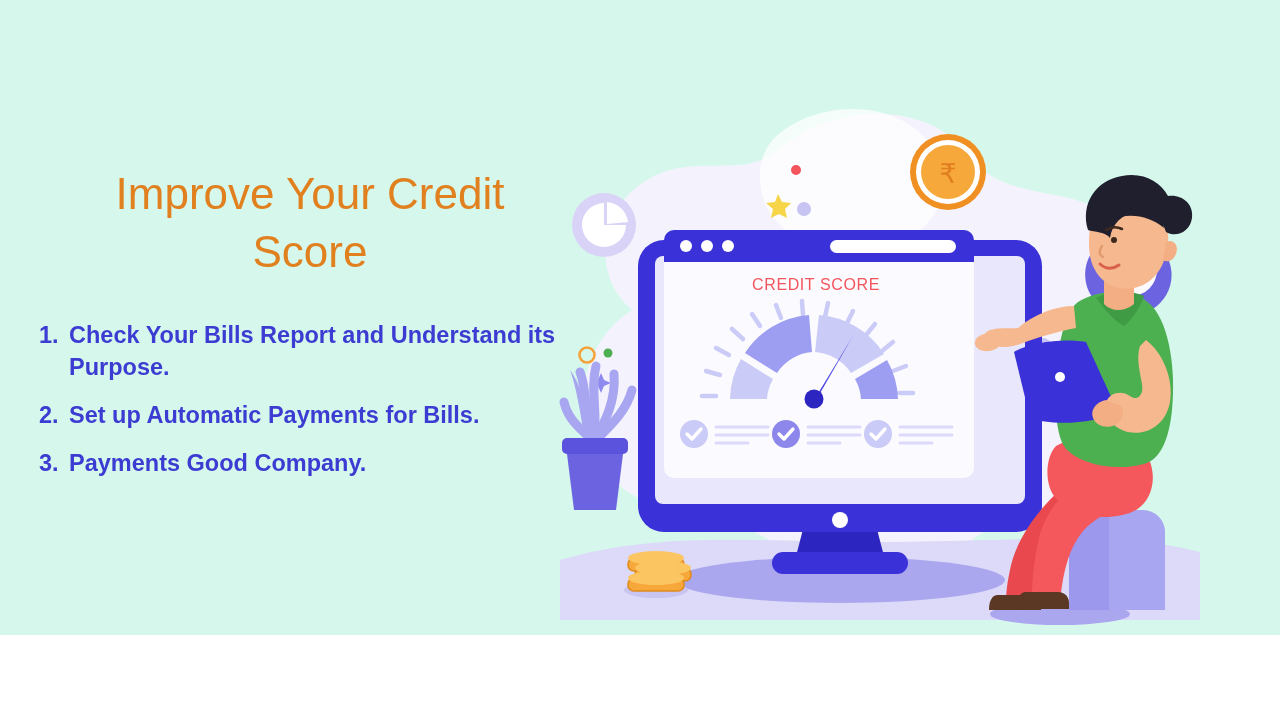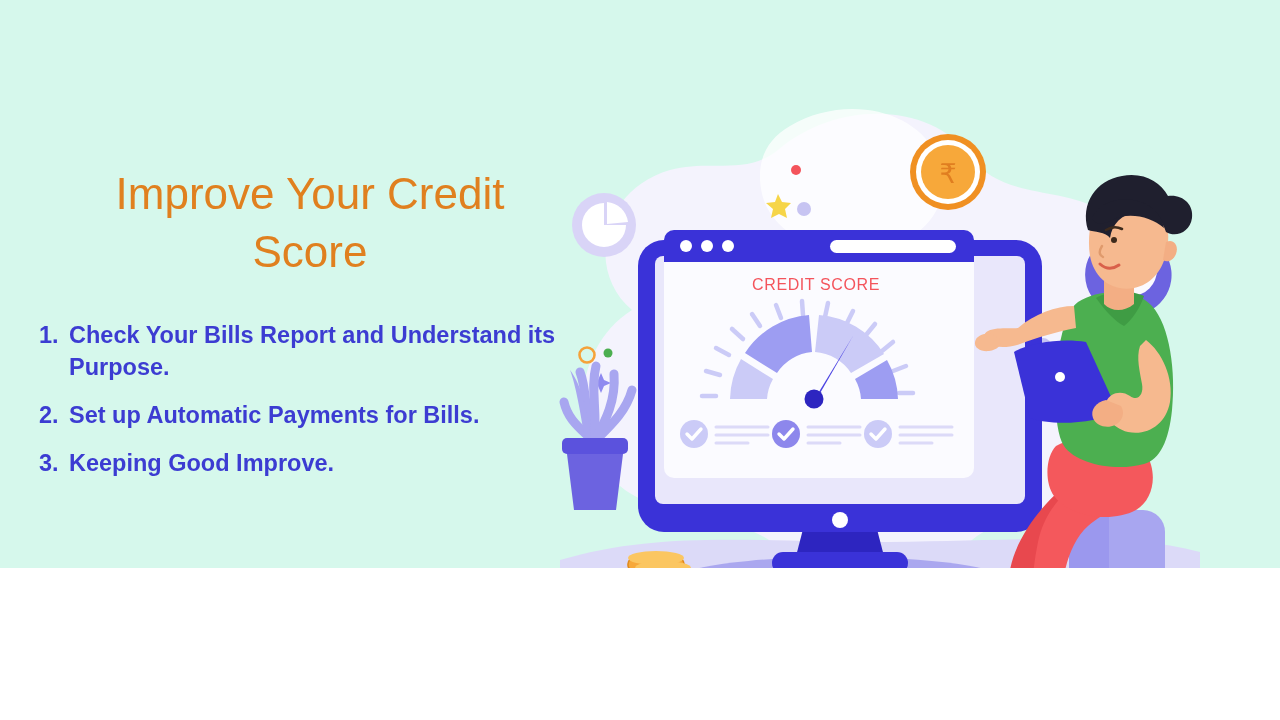--- a/index.html
+++ b/index.html
@@ -3,21 +3,21 @@
 <meta charset="utf-8">
 <style>
   html, body {
     margin: 0;
     padding: 0;
     background: #ffffff;
   }
   #stage {
     position: relative;
     width: 1280px;
-    height: 568px;
+    height: 635px;
     overflow: hidden;
     background: #d6f8ec;
     font-family: "Liberation Sans", sans-serif;
   }
 
   
   #text-col {
     position: absolute;
     left: 34px;
     top: 165px;
@@ -82,21 +82,21 @@
       <li>
         <span class="num">1.</span>
         <span class="txt">Check Your Bills Report and Understand its Purpose.</span>
       </li>
       <li>
         <span class="num">2.</span>
         <span class="txt">Set up Automatic Payments for Bills.</span>
       </li>
       <li>
         <span class="num">3.</span>
-        <span class="txt">Keeping Good Improve.</span>
+        <span class="txt">Payments Good Company.</span>
       </li>
     </ol>
   </div>
 
   <div id="illus">
     <svg width="740" height="560" viewBox="0 0 740 560" xmlns="http://www.w3.org/2000/svg">
 
       <g>
         <path fill="#f4f3fd" d="M238 60
                  C 300 8, 392 14, 430 66

